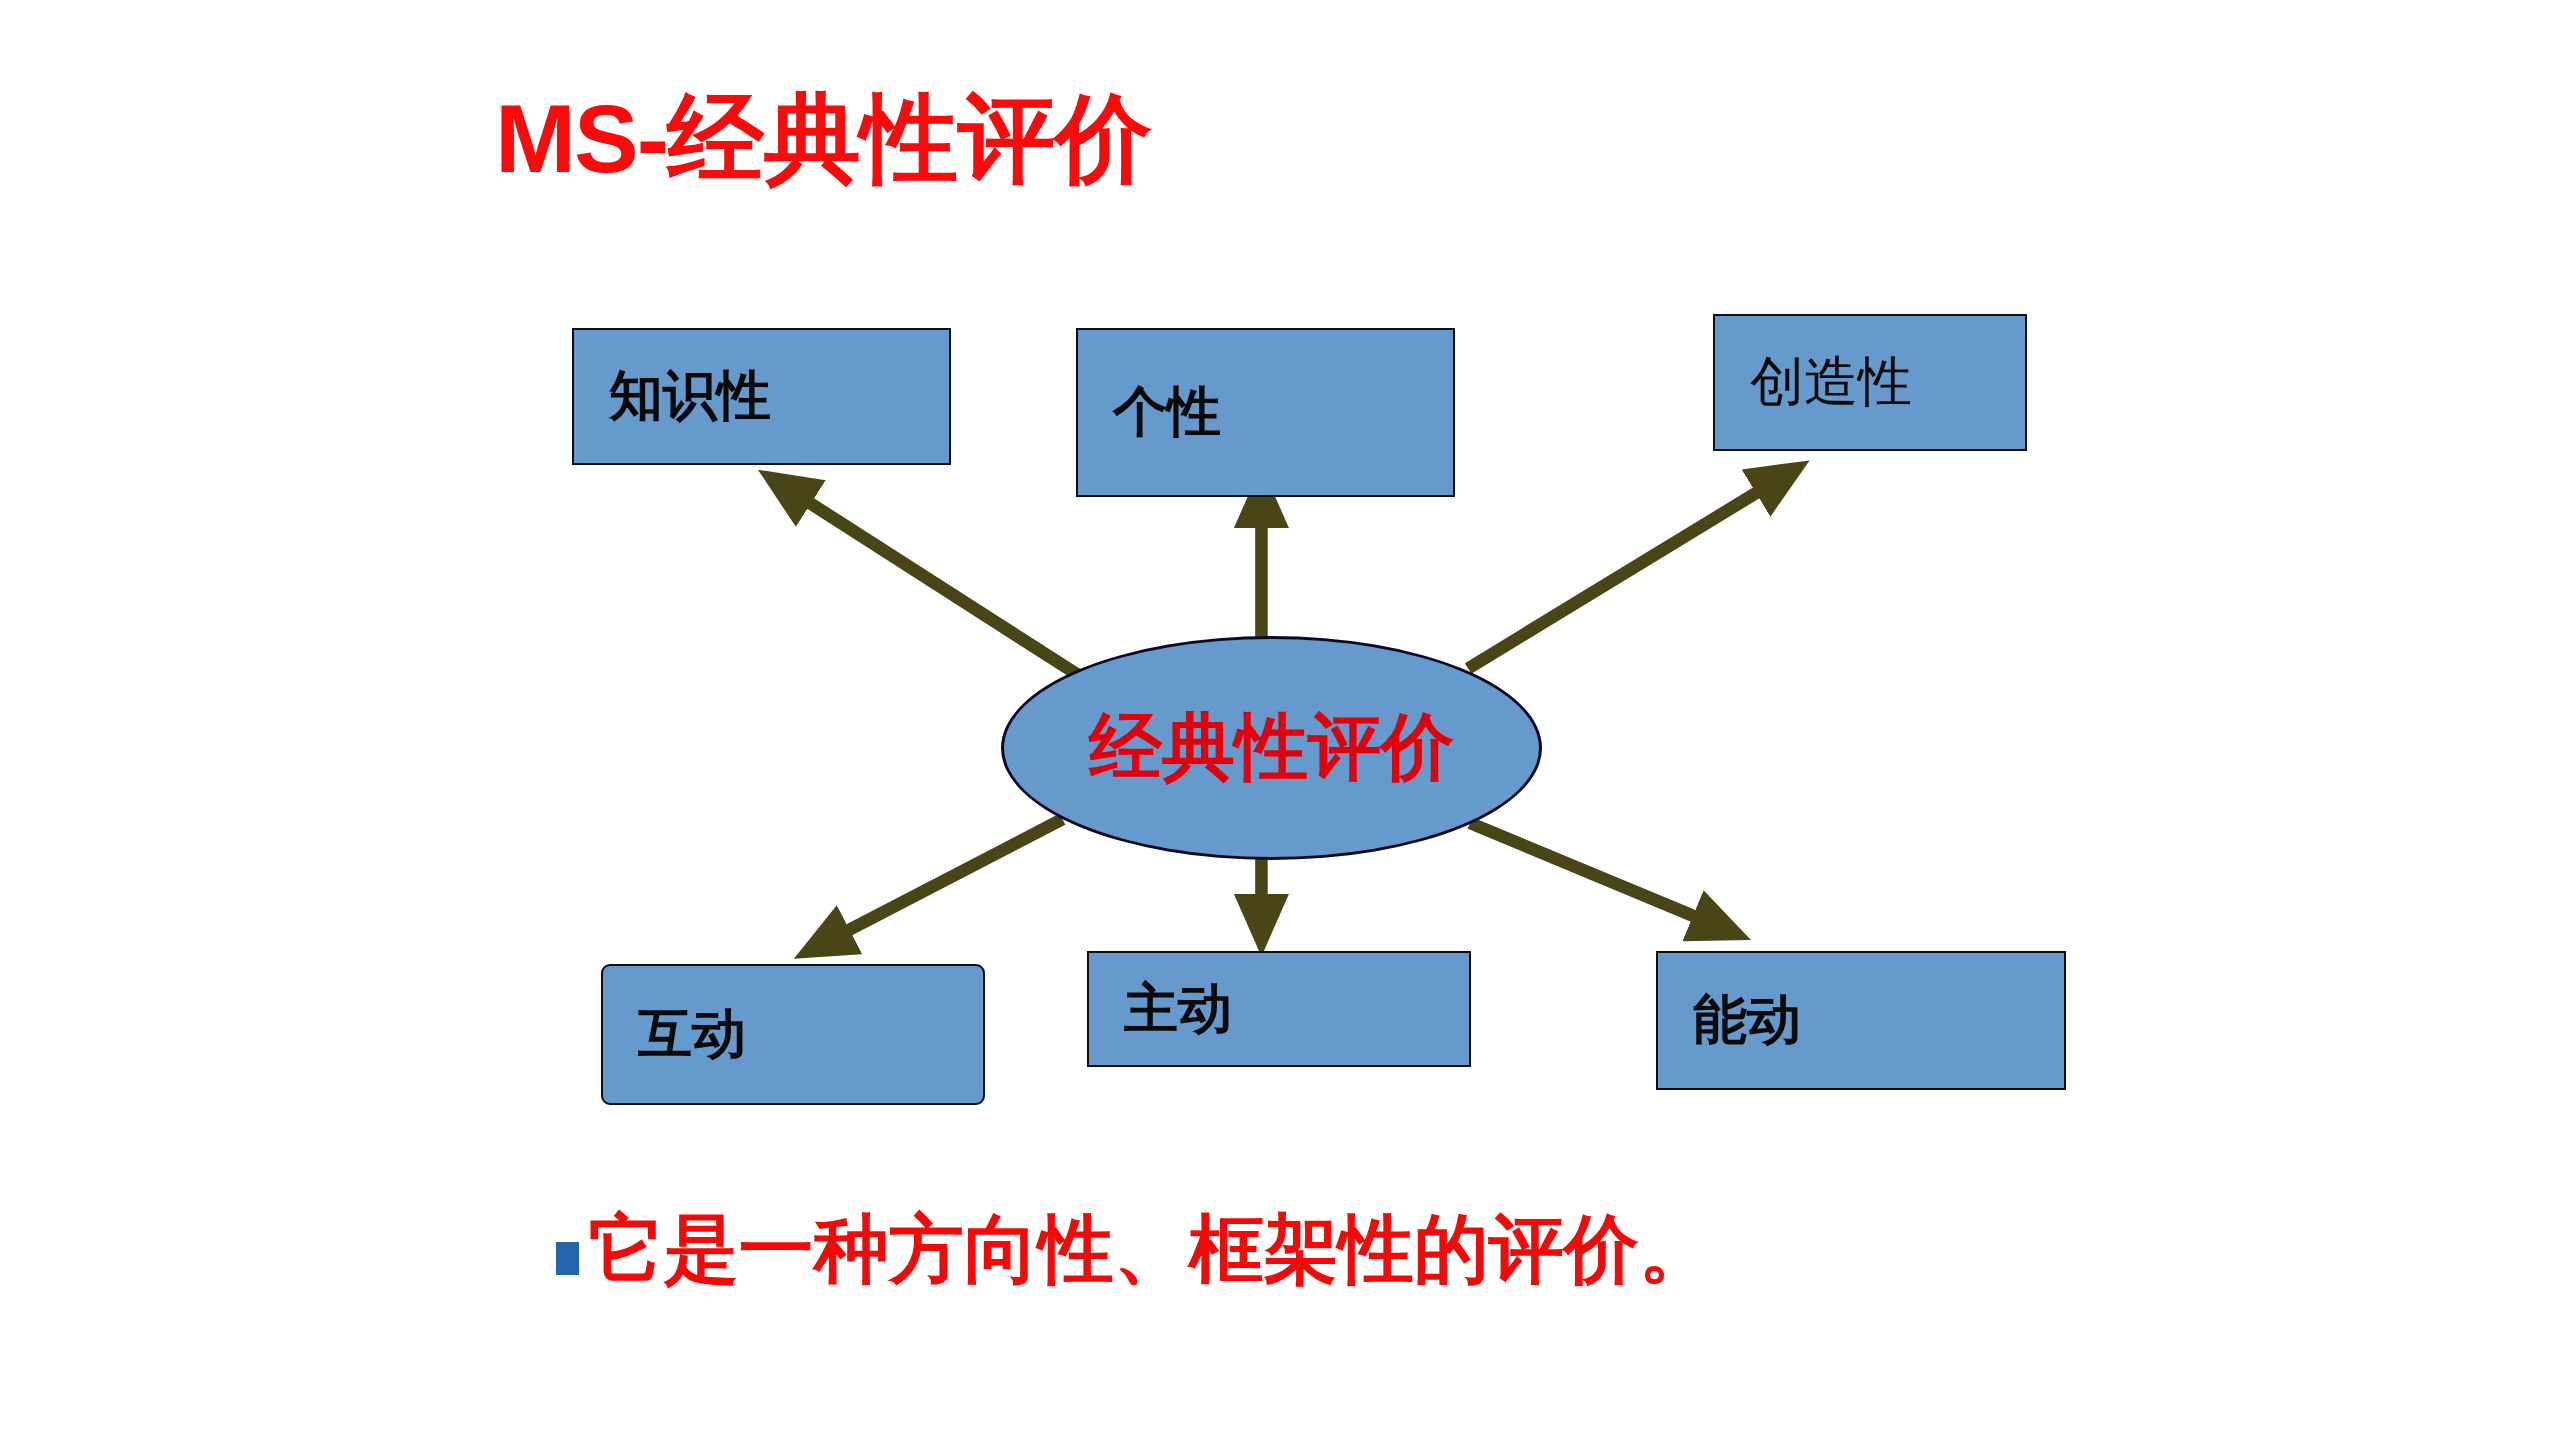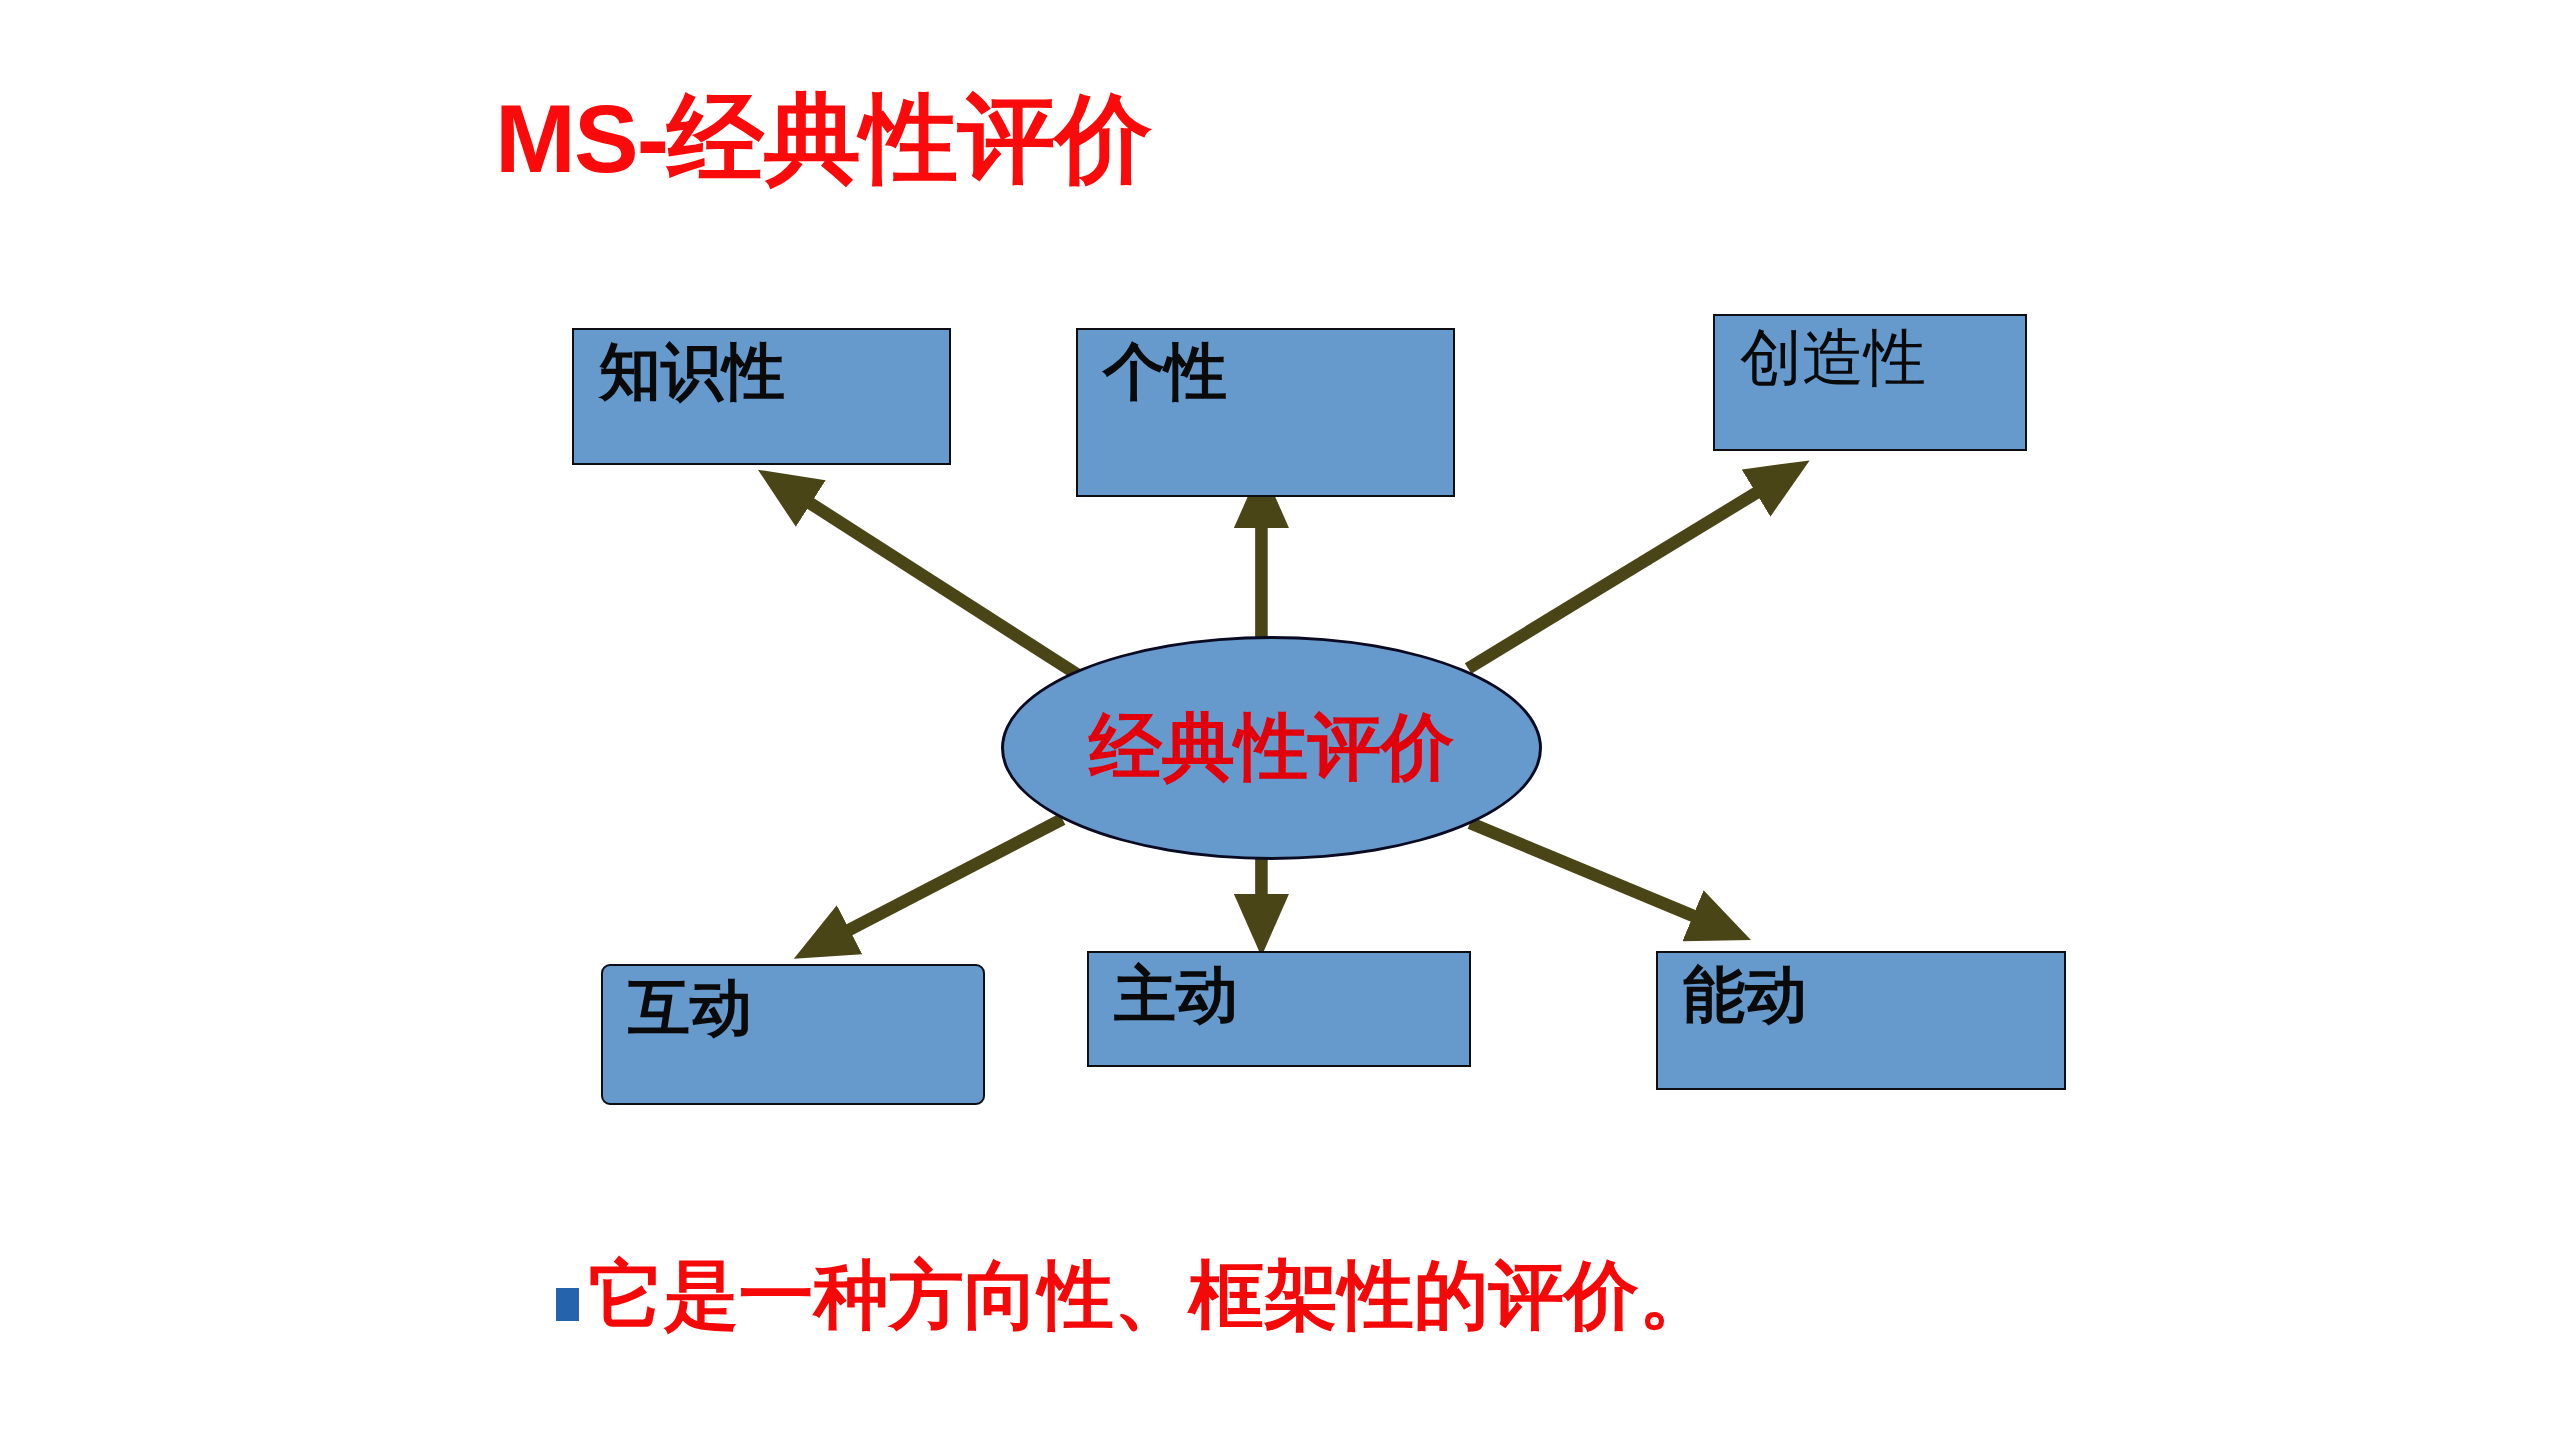--- a/index.html
+++ b/index.html
@@ -42,23 +42,23 @@
   .arrow{
     stroke:var(--arrow-olive);
     stroke-width:13;
   }
   .arrowhead{ fill:var(--arrow-olive); }
   .node-box{
     position:absolute;
     background:var(--node-fill);
     border:2.9px solid var(--node-border);
     display:flex;
-    align-items:flex-start;
-    padding-left:25px;
-    font-size:62px;
+    align-items:center;
+    padding-left:35px;
+    font-size:54px;
     font-weight:bold;
     color:#0a0a0a;
     white-space:nowrap;
   }
   .node-box.regular-weight{ font-weight:normal; }
   .center-ellipse{
     position:absolute;
     left:1001px; top:636px;
     width:541px; height:224px;
     background:var(--node-fill);
@@ -72,21 +72,20 @@
     font-size:73px;
     font-weight:bold;
     color:var(--center-text-red);
     white-space:nowrap;
   }
   .bullet-line{
     position:absolute;
     left:556px; top:1209px;
     display:flex;
     align-items:flex-start;
-    margin-top:46px;
   }
   .bullet-marker{
     width:23px; height:33px;
     background:var(--bullet-marker-blue);
     margin-top:33px;
     margin-right:9.7px;
     flex:none;
   }
   .bullet-text{
     font-size:75px;

